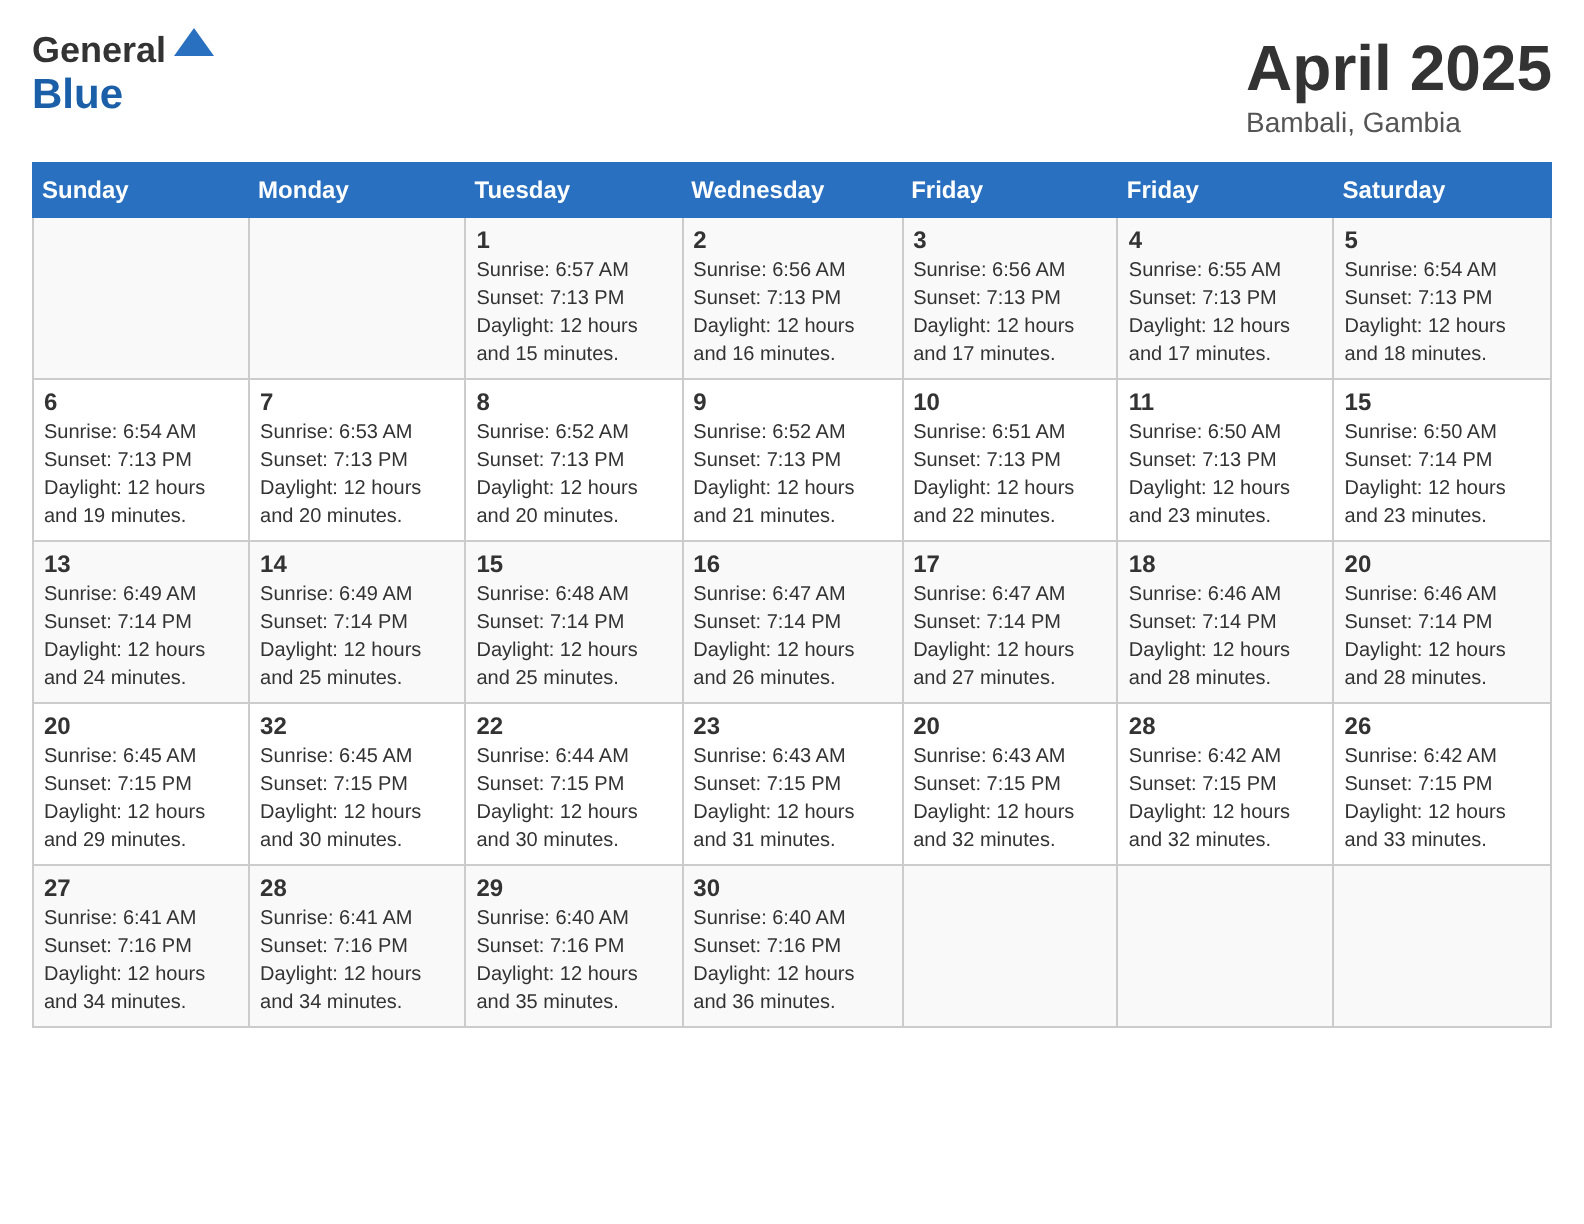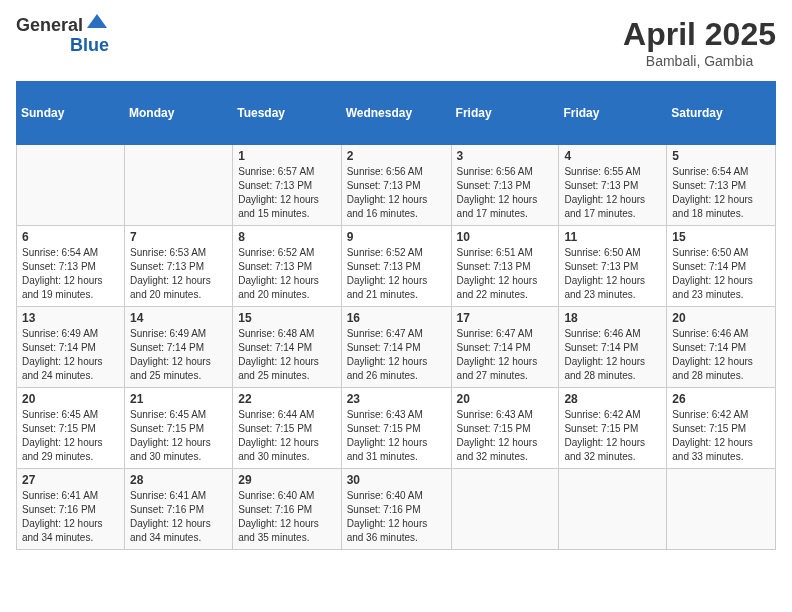--- a/index.html
+++ b/index.html
@@ -25,52 +25,51 @@
       display: flex;
       flex-direction: column;
       line-height: 1.1;
     }
     .logo-general {
       font-size: 18px;
       font-weight: bold;
       color: #333;
     }
     .logo-blue {
-      font-size: 18px;
+      font-size: 21px;
       font-weight: bold;
       color: #1a5fa8;
-      text-align: right;
     }
     .logo-icon {
       width: 24px;
       height: 24px;
       margin-left: 2px;
       margin-top: -8px;
     }
     .title-block {
-      text-align: center;
+      text-align: left;
     }
     .title-month {
       font-size: 32px;
       font-weight: bold;
       color: #333;
     }
     .title-location {
       font-size: 14px;
       color: #555;
     }
     .calendar {
       width: 100%;
       border-collapse: collapse;
       font-size: 11px;
     }
     .calendar thead tr th {
       background-color: #2970c0;
       color: #fff;
-      padding: 24px 4px;
+      padding: 6px 4px;
       text-align: left;
       font-size: 12px;
       font-weight: bold;
       border: 1px solid #2970c0;
     }
     .calendar tbody tr td {
       border: 1px solid #ccc;
       vertical-align: top;
       padding: 4px 5px;
       width: 113px;
@@ -257,21 +256,21 @@
         </td>
       </tr>
       <tr>
         <td>
           <span class="day-number">20</span>
           <div class="day-info">Sunrise: 6:45 AM
 Sunset: 7:15 PM
 Daylight: 12 hours and 29 minutes.</div>
         </td>
         <td>
-          <span class="day-number">21</span>
+          <span class="day-number">32</span>
           <div class="day-info">Sunrise: 6:45 AM
 Sunset: 7:15 PM
 Daylight: 12 hours and 30 minutes.</div>
         </td>
         <td>
           <span class="day-number">22</span>
           <div class="day-info">Sunrise: 6:44 AM
 Sunset: 7:15 PM
 Daylight: 12 hours and 30 minutes.</div>
         </td>

